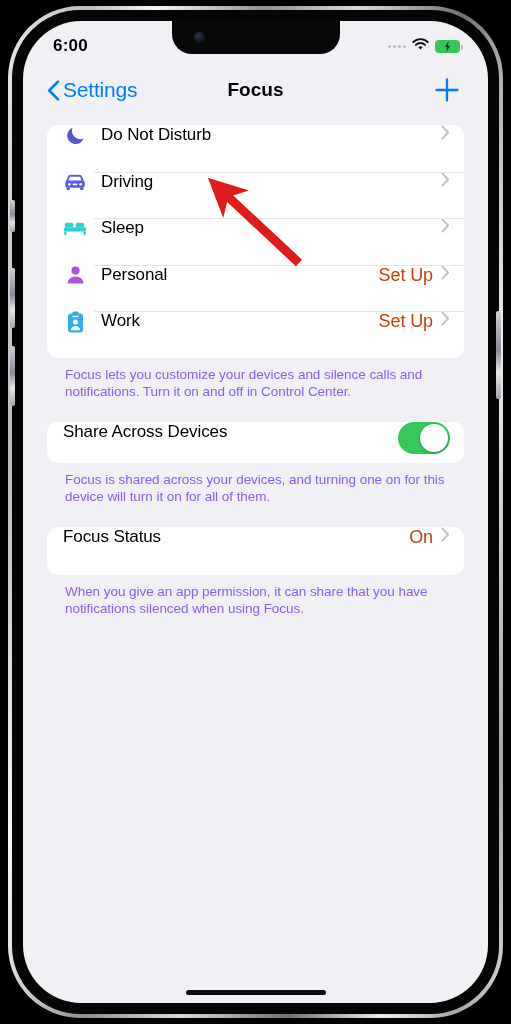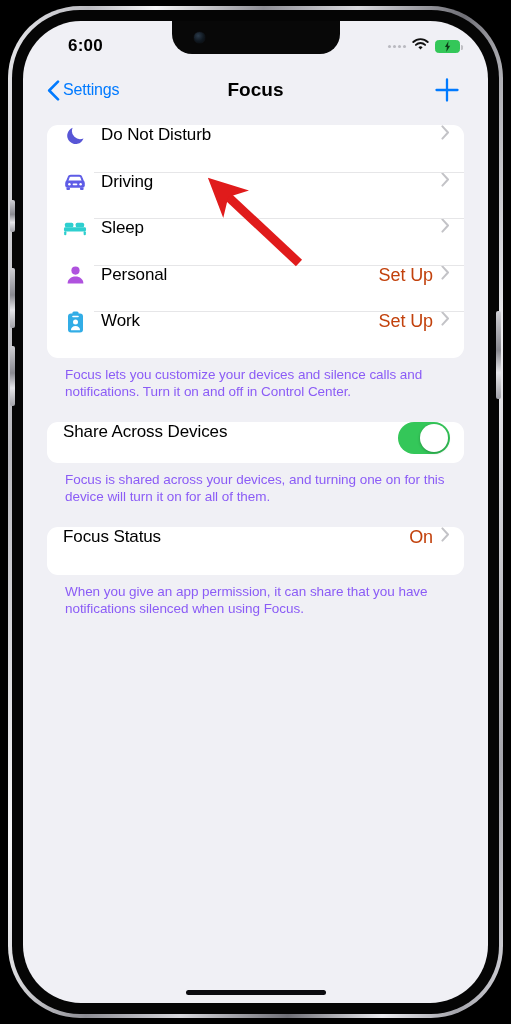--- a/index.html
+++ b/index.html
@@ -52,21 +52,21 @@
   }
   #front-camera-icon{
     position:absolute; left:22px; top:11px; width:11px; height:11px;
     border-radius:50%;
     background:radial-gradient(circle at 38% 34%, #2b3a4a 0%, #101820 55%, #070a0d 100%);
     box-shadow:0 0 1px #263040;
   }
 
   
   #status-bar{
-    position:absolute; top:0; left:15px; right:0; height:44px;
+    position:absolute; top:0; left:0; right:0; height:44px;
     display:flex; align-items:center; justify-content:space-between;
     padding:0 28px 0 30px; z-index:30;
   }
   #status-time{ font-size:17px; font-weight:bold; color:#000; letter-spacing:.2px;
                 margin-top:6px; }
   #status-right{ display:flex; align-items:center; gap:6px; margin-top:6px; }
   #cellular-dots{ display:flex; gap:2px; align-items:center; }
   #cellular-dots i{ width:3px; height:3px; border-radius:50%; background:#b9b9c0; display:block; }
   #battery-icon{ position:relative; width:25px; height:13px; border-radius:3.5px;
     border:1px solid #34c759; background:#34c759; display:flex; align-items:center;
@@ -76,21 +76,21 @@
   #battery-bolt{ width:9px; height:11px; }
 
   
   #nav-bar{
     position:absolute; top:44px; left:0; right:0; height:50px;
     display:flex; align-items:center; z-index:25;
   }
   #back-to-settings{ display:flex; align-items:center; gap:3px;
     position:absolute; left:24px; cursor:pointer; }
   #back-chevron-icon{ width:13px; height:21px; }
-  #back-label{ font-size:16px; color:#007aff; letter-spacing:-.2px; }
+  #back-label{ font-size:21px; color:#007aff; letter-spacing:-.2px; }
   #page-title{ position:absolute; left:0; right:0; text-align:center;
     font-size:19px; font-weight:bold; color:#000; }
   #add-focus-button{ position:absolute; right:26px; width:30px; height:30px;
     cursor:pointer; }
 
   
   #content{ position:absolute; top:94px; left:0; right:0; bottom:0;
             padding:0 24px; }
 
   .card{ background:#fff; border-radius:11px; overflow:hidden; }

